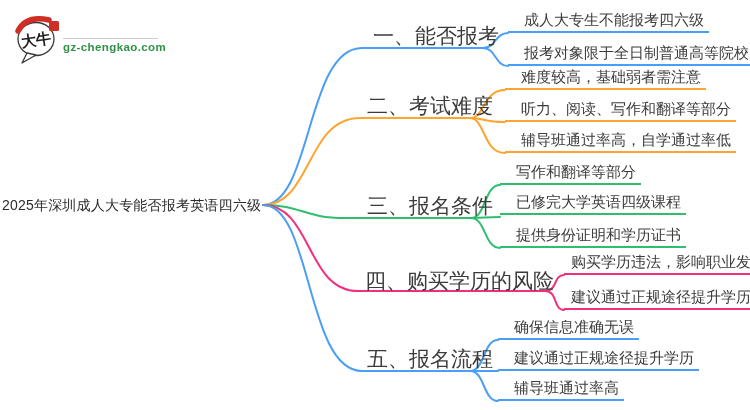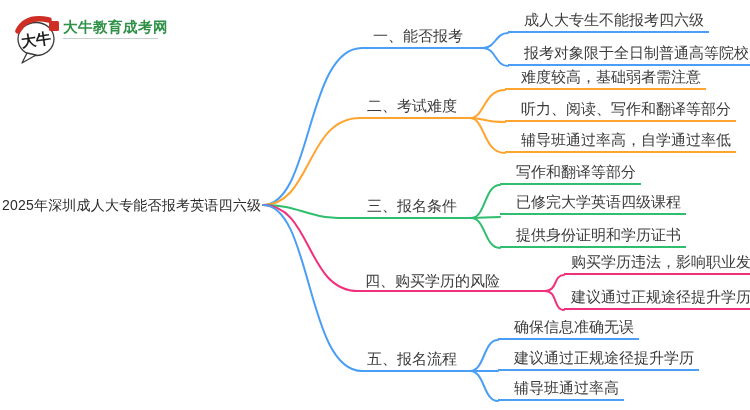--- a/index.html
+++ b/index.html
@@ -9,21 +9,21 @@
     overflow:hidden;
   }
   #mindmap-canvas{position:absolute;left:0;top:0;width:750px;height:410px;}
   #mindmap-canvas path{fill:none;stroke-width:2;stroke-linecap:round;}
   .root-node{
     position:absolute;left:2px;top:195px;width:248px;
     font-size:14px;line-height:20px;color:#2b2b2b;letter-spacing:0.2px;
     white-space:nowrap;
   }
   .branch-label{
-    position:absolute;font-size:15px;line-height:18px;color:#3b3b3b;
+    position:absolute;font-size:21px;line-height:18px;color:#3b3b3b;
     white-space:nowrap;
   }
   .leaf{
     position:absolute;font-size:15px;line-height:19px;color:#3b3b3b;
     white-space:nowrap;padding:0 5px 2px 16px;
     border-bottom:2px solid #999;
   }
   .leaf.tight{padding-left:7px;}
   
   .logo{position:absolute;left:14px;top:12px;width:180px;height:52px;}
@@ -68,22 +68,22 @@
 </svg>
 
 <div class="logo">
   <svg class="logo-icon" width="48" height="52" viewBox="0 0 48 52">
     <ellipse cx="22" cy="27" rx="18" ry="16.5" fill="#ffffff" stroke="#3a3a3a" stroke-width="1.3"></ellipse>
     <path d="M13,41 L8,51 L22,43 Z" fill="#ffffff" stroke="#3a3a3a" stroke-width="1.3" stroke-linejoin="round"></path>
     <path d="M4,19 Q12,3 35,8" fill="none" stroke="#cf2e25" stroke-width="5.5" stroke-linecap="round"></path>
     <rect x="35" y="9" width="10" height="10" rx="1.5" fill="#cf2e25"></rect>
     <text x="22" y="33" text-anchor="middle" font-size="15" font-weight="bold" fill="#1c1c1c" transform="rotate(-8 22 27)">大牛</text>
   </svg>
-  <div class="logo-title" style="color: rgb(46, 145, 71);">大牛教育成考网</div>
   <div class="logo-divider"></div>
+  <div class="logo-url" style="color: rgb(46, 145, 71);">gz-chengkao.com</div>
 </div>
 
 <div class="root-node">2025年深圳成人大专能否报考英语四六级</div>
 
 <div class="branch-label" style="left:373px;top:27px">一、能否报考</div>
 <div class="branch-label" style="left:367px;top:97px">二、考试难度</div>
 <div class="branch-label" style="left:367px;top:197px">三、报名条件</div>
 <div class="branch-label" style="left:365px;top:272px">四、购买学历的风险</div>
 <div class="branch-label" style="left:367px;top:350px">五、报名流程</div>
 

